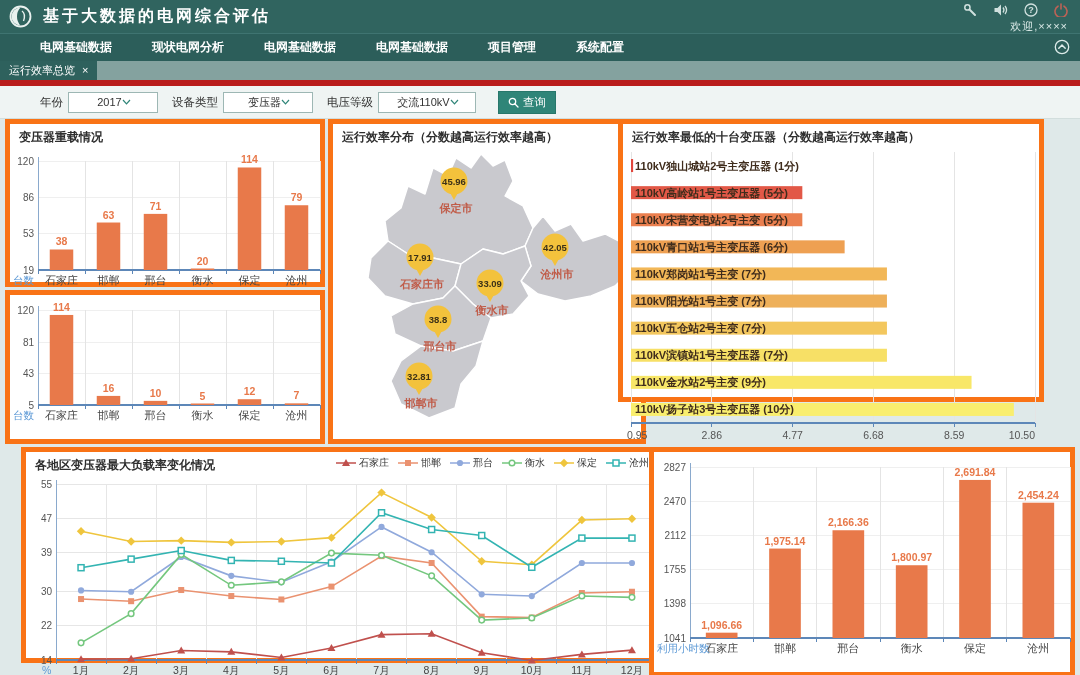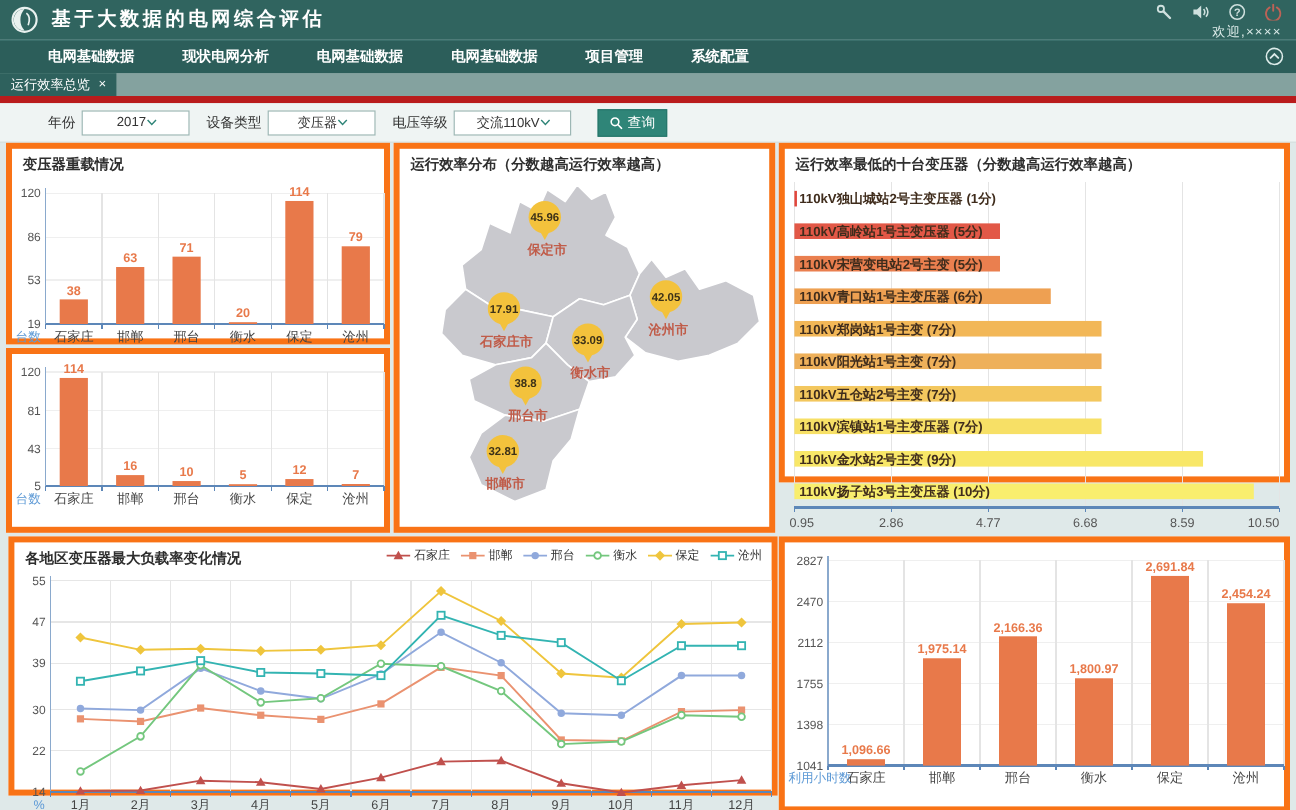--- a/index.html
+++ b/index.html
@@ -256,21 +256,21 @@
           <text x="105" y="176.5" font-size="9.5" fill="#3c3118" text-anchor="middle" font-weight="bold">38.8</text>
           <text x="107" y="204" font-size="11" fill="#c05c49" text-anchor="middle" font-weight="bold">邢台市</text>
           <path d="M80 238 L92 238 L86 249 Z" fill="#f3c23c"></path>
           <circle cx="86" cy="230" r="13.5" fill="#f3c23c"></circle>
           <text x="86" y="233.5" font-size="9.5" fill="#3c3118" text-anchor="middle" font-weight="bold">32.81</text>
           <text x="88" y="261" font-size="11" fill="#c05c49" text-anchor="middle" font-weight="bold">邯郸市</text>
         </svg>
       </div>
   </div>
 
-  <div class="panel" style="left:649px;top:0;width:426px;height:283px">
+  <div class="panel" style="left:618px;top:0;width:426px;height:283px">
     <div class="panel-title">运行效率最低的十台变压器（分数越高运行效率越高）</div>
     <div class="chart">
         <svg width="424" height="301">
           <line x1="8" y1="6" x2="8" y2="277" stroke="#e4e4e4" shape-rendering="crispEdges"></line>
           <line x1="88.8" y1="6" x2="88.8" y2="277" stroke="#e4e4e4" shape-rendering="crispEdges"></line>
           <line x1="169.59999999999997" y1="6" x2="169.59999999999997" y2="277" stroke="#e4e4e4" shape-rendering="crispEdges"></line>
           <line x1="250.39999999999995" y1="6" x2="250.39999999999995" y2="277" stroke="#e4e4e4" shape-rendering="crispEdges"></line>
           <line x1="331.2" y1="6" x2="331.2" y2="277" stroke="#e4e4e4" shape-rendering="crispEdges"></line>
           <line x1="412" y1="6" x2="412" y2="277" stroke="#e4e4e4" shape-rendering="crispEdges"></line>
           <line x1="8" y1="277" x2="412" y2="277" stroke="#5d87b8" stroke-width="2" shape-rendering="crispEdges"></line>
@@ -303,21 +303,21 @@
           <rect x="8" y="202.75000000000003" width="255.93717277486905" height="13" fill="#f7e066"></rect>
           <text x="12" y="213.25000000000003" font-size="11" fill="#3f2c1c" text-anchor="start" font-weight="bold">110kV滨镇站1号主变压器 (7分)</text>
           <rect x="8" y="229.85000000000002" width="340.5445026178011" height="13" fill="#f8e768"></rect>
           <text x="12" y="240.35000000000002" font-size="11" fill="#3f2c1c" text-anchor="start" font-weight="bold">110kV金水站2号主变 (9分)</text>
           <rect x="8" y="256.95" width="382.848167539267" height="13" fill="#f9ee6e"></rect>
           <text x="12" y="267.45" font-size="11" fill="#3f2c1c" text-anchor="start" font-weight="bold">110kV扬子站3号主变压器 (10分)</text>
         </svg>
       </div>
   </div>
 
-  <div class="panel" style="left:7px;top:328px;width:641px;height:216px">
+  <div class="panel" style="left:21px;top:328px;width:641px;height:216px">
     <div class="title-row">
       <div class="panel-title">各地区变压器最大负载率变化情况</div>
       <div class="legend">
           <div class="legend-item">
             <svg width="20" height="10">
               <line x1="0" y1="5" x2="20" y2="5" stroke="#c0504d" stroke-width="1.5"></line>
               <path d="M10 1 L14 8 L6 8 Z" fill="#c0504d"></path>
             </svg>
             <span>石家庄</span>
           </div>

